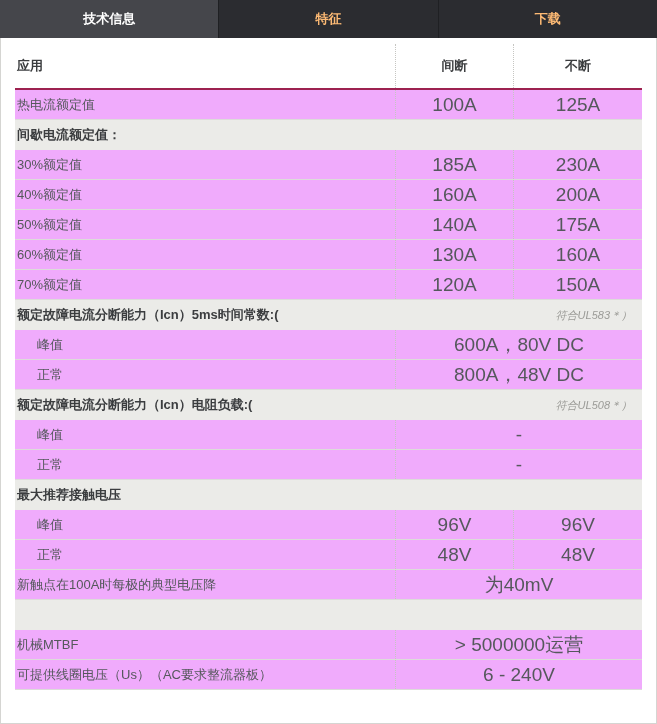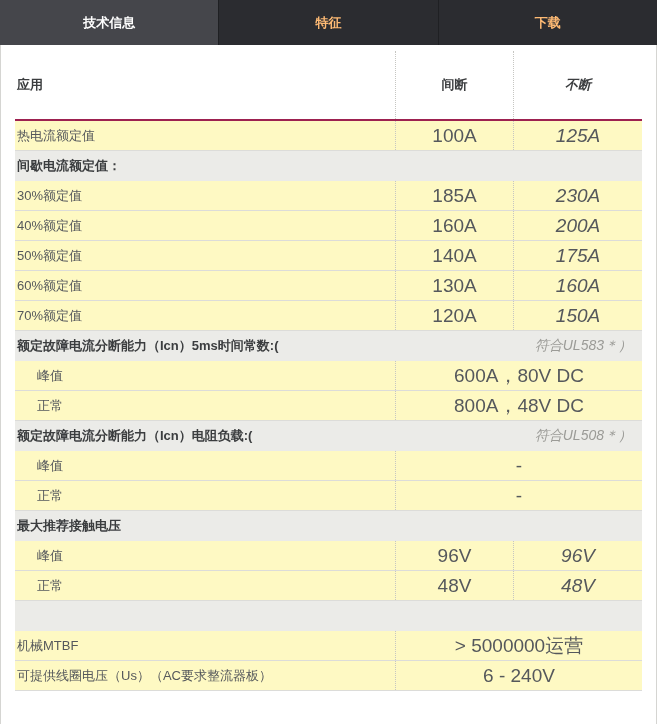--- a/index.html
+++ b/index.html
@@ -6,63 +6,63 @@
   body{
     width:657px;height:724px;
     font-family:"Liberation Sans","DejaVu Sans",sans-serif;
     -webkit-font-smoothing:antialiased;
     overflow:hidden;
   }
   .app{width:657px;height:724px;box-sizing:border-box;}
 
   
   .tabbar{
-    display:flex;height:45px;background:#2b2c30;
+    display:flex;height:38px;background:#2b2c30;
   }
   .tab{
     flex:1;display:flex;align-items:center;justify-content:center;
     color:#fdba74;font-size:13px;font-weight:bold;cursor:pointer;
     border-left:1px solid #1f2023;box-sizing:border-box;
   }
   .tab:first-child{border-left:none;}
   .tab.active{background:#45464b;color:#ffffff;}
 
   
   .content{
     height:686px;box-sizing:border-box;background:#ffffff;
     border-left:1px solid #d5d5d2;border-right:1px solid #d5d5d2;border-bottom:1px solid #d5d5d2;
   }
   .spec-table{margin:0 14px;}
 
   
   .thead{
-    display:flex;align-items:center;height:76px;
+    display:flex;align-items:center;height:52px;
     border-bottom:2px solid #9d2150;
     font-size:13px;font-weight:bold;color:#3b3d3f;
     box-sizing:border-box;padding-top:6px;
   }
   .c1{width:380px;flex:none;box-sizing:border-box;padding-left:2px;}
   .c2{width:118px;flex:none;text-align:left;box-sizing:border-box;}
-  .c3{flex:1;text-align:left;box-sizing:border-box;font-style:italic;}
+  .c3{flex:1;text-align:left;box-sizing:border-box;}
   .cm{flex:1;text-align:left;box-sizing:border-box;}
   .dot{border-left:1px dotted #c6c6c2;align-self:stretch;display:flex;align-items:center;justify-content:center;}
 
   
   .trow{
     display:flex;align-items:center;height:30px;box-sizing:border-box;
     font-size:13px;color:#55585c;
   }
-  .trow.data{border-bottom:1px solid #dcdcd9;background:#fef9c3;}
+  .trow.data{border-bottom:1px solid #dcdcd9;background:#f0abfc;}
   .trow.section{
     background:#ebebe8;color:#3b3d3f;font-weight:bold;
     justify-content:space-between;
   }
   .trow.section .slabel{padding-left:2px;}
   .trow.section .note{
-    font-weight:normal;font-style:italic;color:#9b9b97;font-size:14px;
+    font-weight:normal;font-style:italic;color:#9b9b97;font-size:11px;
     padding-right:10px;
   }
   .label{overflow:hidden;white-space:nowrap;}
   .label.indent{padding-left:22px;}
   .val{font-size:19px;color:#55585c;}
 </style>
 </head>
 <body>
 
 <div class="app">
@@ -167,20 +167,24 @@
         <div class="c2 dot val">96V</div>
         <div class="c3 dot val">96V</div>
       </div>
 
       <div class="trow data">
         <div class="c1 label indent">正常</div>
         <div class="c2 dot val">48V</div>
         <div class="c3 dot val">48V</div>
       </div>
 
+      <div class="trow data">
+        <div class="c1 label">新触点在100A时每极的典型电压降</div>
+        <div class="cm dot val">为40mV</div>
+      </div>
 
       <div class="trow section"></div>
 
       <div class="trow data">
         <div class="c1 label">机械MTBF</div>
         <div class="cm dot val">&gt; 5000000运营</div>
       </div>
 
       <div class="trow data">
         <div class="c1 label">可提供线圈电压（Us）（AC要求整流器板）</div>

